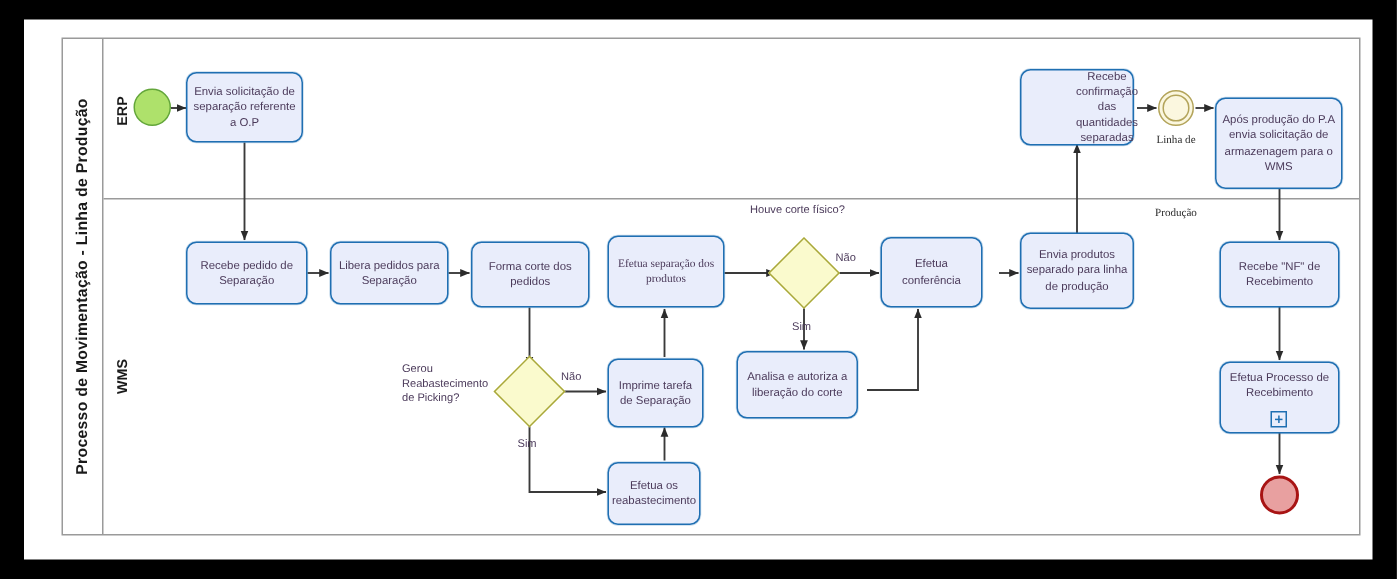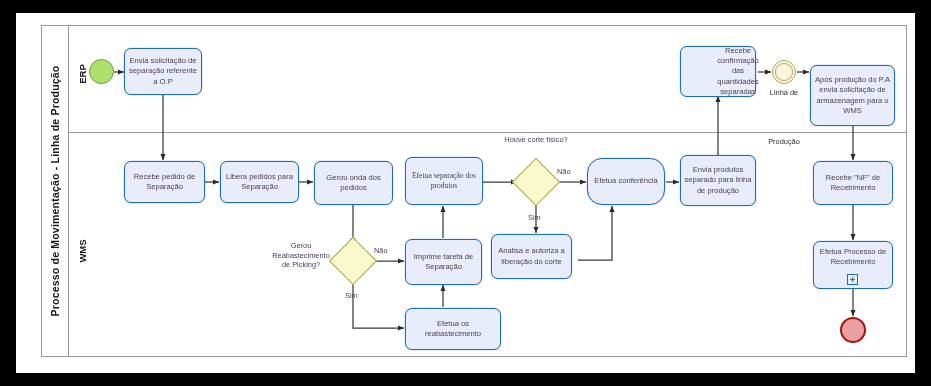--- a/index.html
+++ b/index.html
@@ -165,31 +165,32 @@
     left: 2.2px; top: 2.2px;
     right: 2.2px; bottom: 2.2px;
     border-radius: 50%;
     border: 1.6px solid #B3A45A;
   }
   
   .flabel {
     position: absolute;
     font-size: 7.4px;
     color: #4b3a5a;
-    text-align: center;
+    text-align: left;
     line-height: 1.3;
     white-space: nowrap;
   }
   .flabel.multiline { white-space: normal; }
   .elabel {
     position: absolute;
     font-size: 7.4px;
     color: #2b2b2b;
     text-align: center;
     white-space: nowrap;
+    font-family: Liberation Serif, serif;
   }
   
   .plus-marker {
     position: absolute;
     width: 11px;
     height: 11px;
     border: 1.3px solid #1F6FB2;
     background: #E9EDFB;
     box-sizing: border-box;
   }
@@ -296,40 +297,40 @@
 
   <div class="task" style="left:124px; top:161px; width:81px; height:42px;">
     <span>Recebe pedido de Separação</span>
   </div>
 
   <div class="task" style="left:220px; top:161px; width:79px; height:42px;">
     <span>Libera pedidos para Separação</span>
   </div>
 
   <div class="task" style="left:314px; top:161px; width:79px; height:44px;">
-    <span>Gerou onda dos pedidos</span>
-  </div>
-
-  <div class="task" style="left:405px; top:239px; width:77px; height:46px;">
+    <span>Forma corte dos pedidos</span>
+  </div>
+
+  <div class="task" style="left:405px; top:239px; width:64px; height:46px;">
     <span>Imprime tarefa de Separação</span>
   </div>
 
-  <div class="task" style="left:405px; top:308px; width:96px; height:42px;">
+  <div class="task" style="left:405px; top:308px; width:62px; height:42px;">
     <span>Efetua os reabastecimento</span>
   </div>
 
   <div class="task" style="left:405px; top:157px; width:78px; height:48px;font-family:Liberation Serif, serif;">
     <span>Efetua separação dos produtos</span>
   </div>
 
   <div class="task" style="left:491px; top:234px; width:81px; height:45px;">
     <span>Analisa e autoriza a liberação do corte</span>
   </div>
 
-  <div class="task" style="left:587px; top:158px; width:78px; height:47px;border-radius:15px;">
+  <div class="task" style="left:587px; top:158px; width:68px; height:47px;">
     <span>Efetua conferência</span>
   </div>
 
   <div class="task" style="left:680px; top:155px; width:76px; height:51px;">
     <span>Envia produtos separado para linha de produção</span>
   </div>
 
   <div class="task" style="left:680px; top:46px; width:76px; height:51px;padding-left:43px;">
     <span>Recebe confirmação das quantidades separadas</span>
   </div>

